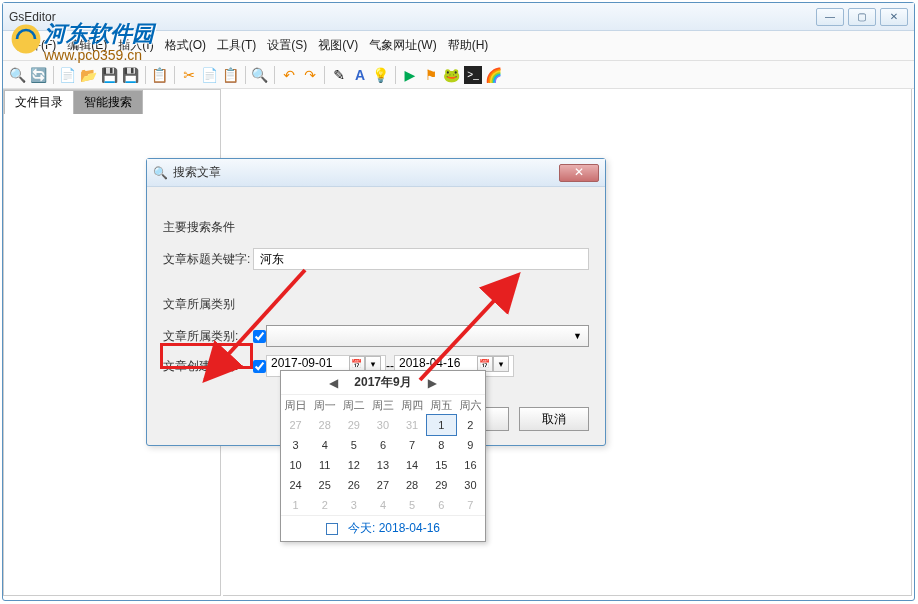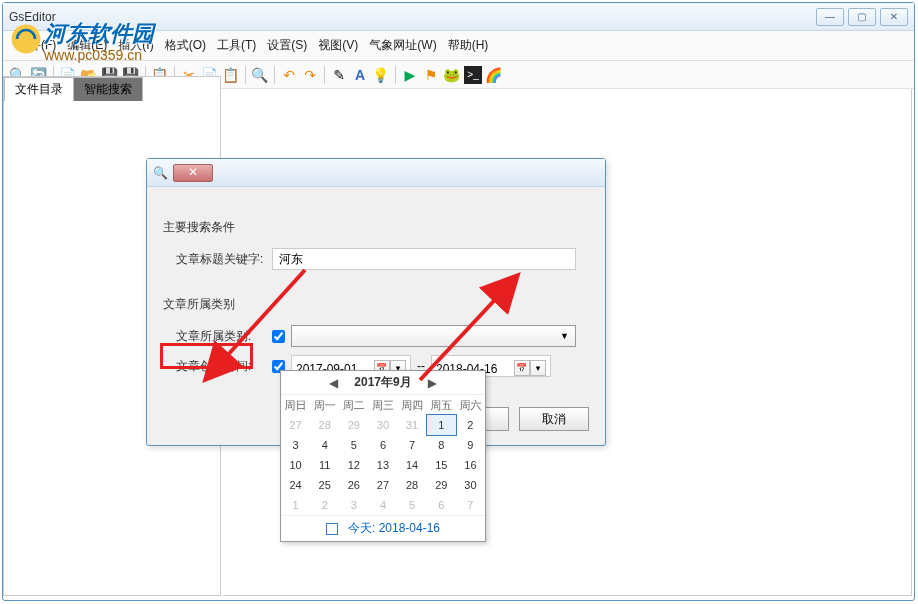--- a/index.html
+++ b/index.html
@@ -10,35 +10,35 @@
 .wm-logo{position:absolute;left:0;top:2px;width:36px;height:36px}
 .window{position:absolute;left:2px;top:2px;width:913px;height:599px;border:1px solid #5a92c0;border-radius:3px;background:#fff}
 .titlebar{height:28px;background:linear-gradient(#f5f9fd,#e3edf7);border-bottom:1px solid #c6d6e6;display:flex;align-items:center;padding:0 6px}
 .title-text{flex:1;color:#333;font-size:12px}
 .win-btn{width:28px;height:18px;border:1px solid #9bb8d3;border-radius:2px;background:linear-gradient(#f7fbff,#e0ecf6);margin-left:4px;text-align:center;line-height:15px;color:#4b6b8a;font-size:10px;cursor:pointer}
 .menubar{display:flex;gap:3px;padding:4px 10px;border-bottom:1px solid #e0e0e0;background:#fafafa}
 .menu-item{color:#222;cursor:pointer;padding:2px 4px}
 .toolbar{height:28px;display:flex;align-items:center;gap:3px;padding:2px 6px;border-bottom:1px solid #e0e0e0;background:#fafafa}
 .tb-icon{width:18px;height:18px;display:inline-flex;align-items:center;justify-content:center;font-size:14px;cursor:pointer}
 .tb-sep{width:1px;height:18px;background:#ccc;margin:0 2px}
-.left-panel{position:absolute;left:0;top:73px;width:218px;bottom:4px;border:1px solid #ccc;background:#fff}
+.left-panel{position:absolute;left:0;top:86px;width:218px;bottom:4px;border:1px solid #ccc;background:#fff}
 .left-tabs{display:flex;height:24px}
 .left-tab{padding:3px 10px;border:1px solid #bbb;border-bottom:none;background:#fff;margin-right:-1px;cursor:pointer}
-.left-tab.inactive{background:#737373}
+.left-tab.inactive{background:#a3a3a3}
 .main-area{position:absolute;left:220px;top:86px;right:2px;bottom:4px;border-right:1px solid #ccc;border-bottom:1px solid #ccc;background:#fff}
 .dialog{position:absolute;left:146px;top:158px;width:460px;border:1px solid #5a92c0;border-radius:3px;background:#f0f0f0;box-shadow:2px 2px 6px rgba(0,0,0,.15);z-index:10}
 .dlg-title{height:28px;background:linear-gradient(#f5f9fd,#dbe8f5);display:flex;align-items:center;padding:0 6px;border-bottom:1px solid #c6d6e6}
 .dlg-title span.tt{flex:1;color:#333}
 .dlg-close{width:40px;height:18px;border:1px solid #a86060;border-radius:2px;background:linear-gradient(#e9b0b0,#c97070);color:#fff;text-align:center;line-height:15px;cursor:pointer}
 .dlg-body{padding:14px 16px 60px}
 .section-h{color:#333;margin:18px 0 12px}
-.form-row{display:flex;align-items:center;margin:8px 13px;gap:6px}
+.form-row{display:flex;align-items:center;margin:8px 0;}
 .form-label{width:90px;text-align:left;color:#333}
 .text-input{flex:1;height:22px;border:1px solid #ccc;background:#fff;padding:0 6px}
-.date-input{width:120px;height:22px;border:1px solid #ccc;background:#fff;display:flex;align-items:flex-end;padding:0 4px}
+.date-input{width:120px;height:22px;border:1px solid #ccc;background:#fff;display:flex;align-items:flex-start;padding:0 4px}
 .date-input .dv{flex:1}
 .date-drop{width:16px;height:16px;border:1px solid #bbb;background:linear-gradient(#fff,#eee);display:inline-flex;align-items:center;justify-content:center;font-size:9px;cursor:pointer}
 .combo{flex:1;height:22px;border:1px solid #999;background:linear-gradient(#fff,#eee);display:flex;align-items:center;padding:0 6px}
 .combo .arrow{margin-left:auto;font-size:9px}
 .btn-row{position:absolute;right:16px;bottom:14px;display:flex;gap:10px}
 .dlg-btn{width:70px;height:24px;border:1px solid #999;background:linear-gradient(#fff,#e6e6e6);cursor:pointer;text-align:center;line-height:22px}
 .red-box{position:absolute;border:3px solid #e62020;z-index:50;pointer-events:none}
 .arrow-svg{position:absolute;z-index:51;pointer-events:none}
 .calendar{position:absolute;left:280px;top:370px;width:206px;border:1px solid #999;background:#fff;z-index:20;box-shadow:2px 2px 5px rgba(0,0,0,.2)}
 .cal-head{height:24px;display:flex;align-items:center;justify-content:center;gap:10px;border-bottom:1px solid #eee}
@@ -108,20 +108,21 @@
       <div class="left-tab">文件目录</div>
       <div class="left-tab inactive">智能搜索</div>
     </div>
   </div>
   <div class="main-area"></div>
 </div>
 
 <div class="dialog">
   <div class="dlg-title">
     <span style="width:14px;height:14px;margin-right:6px">🔍</span>
+    <span class="tt">搜索文章</span>
     <span class="dlg-close">✕</span>
   </div>
   <div class="dlg-body">
     <div class="section-h">主要搜索条件</div>
     <div class="form-row">
       <span class="form-label">文章标题关键字:</span>
       <input class="text-input" value="河东" style="">
     </div>
     <div class="section-h" style="margin-top:26px">文章所属类别</div>
     <div class="form-row">

